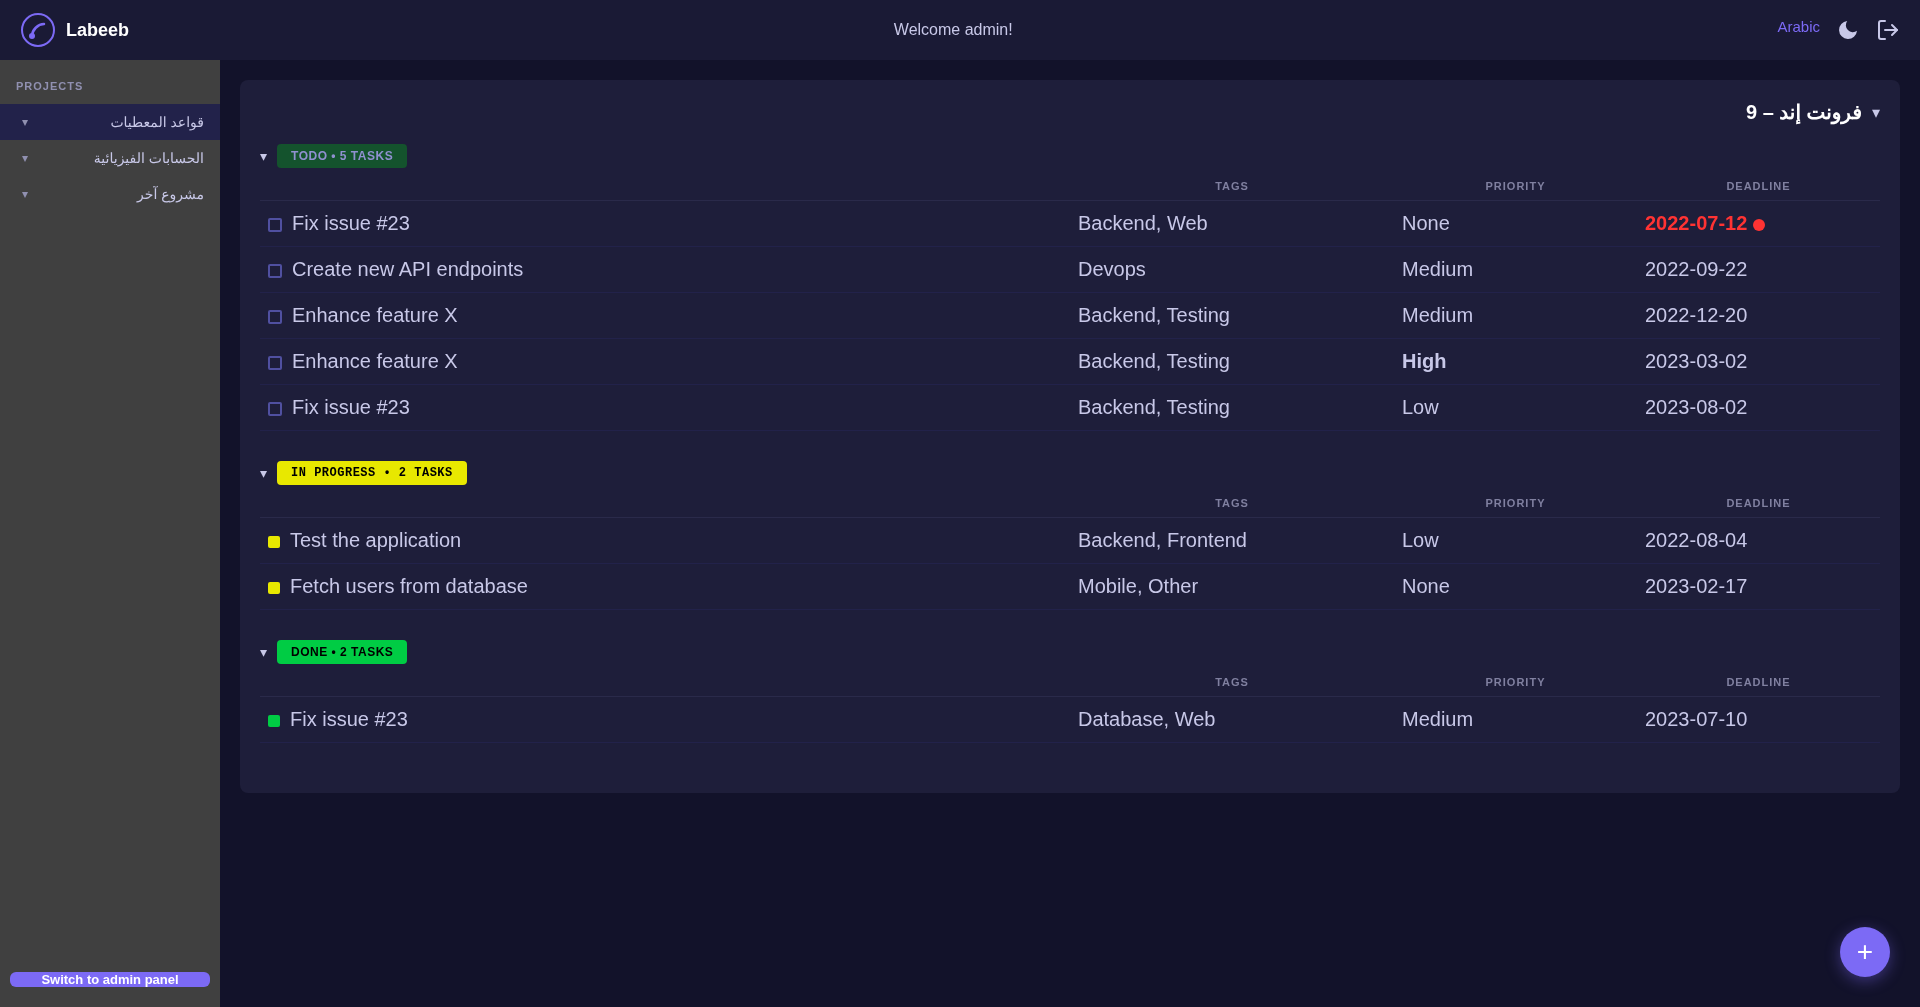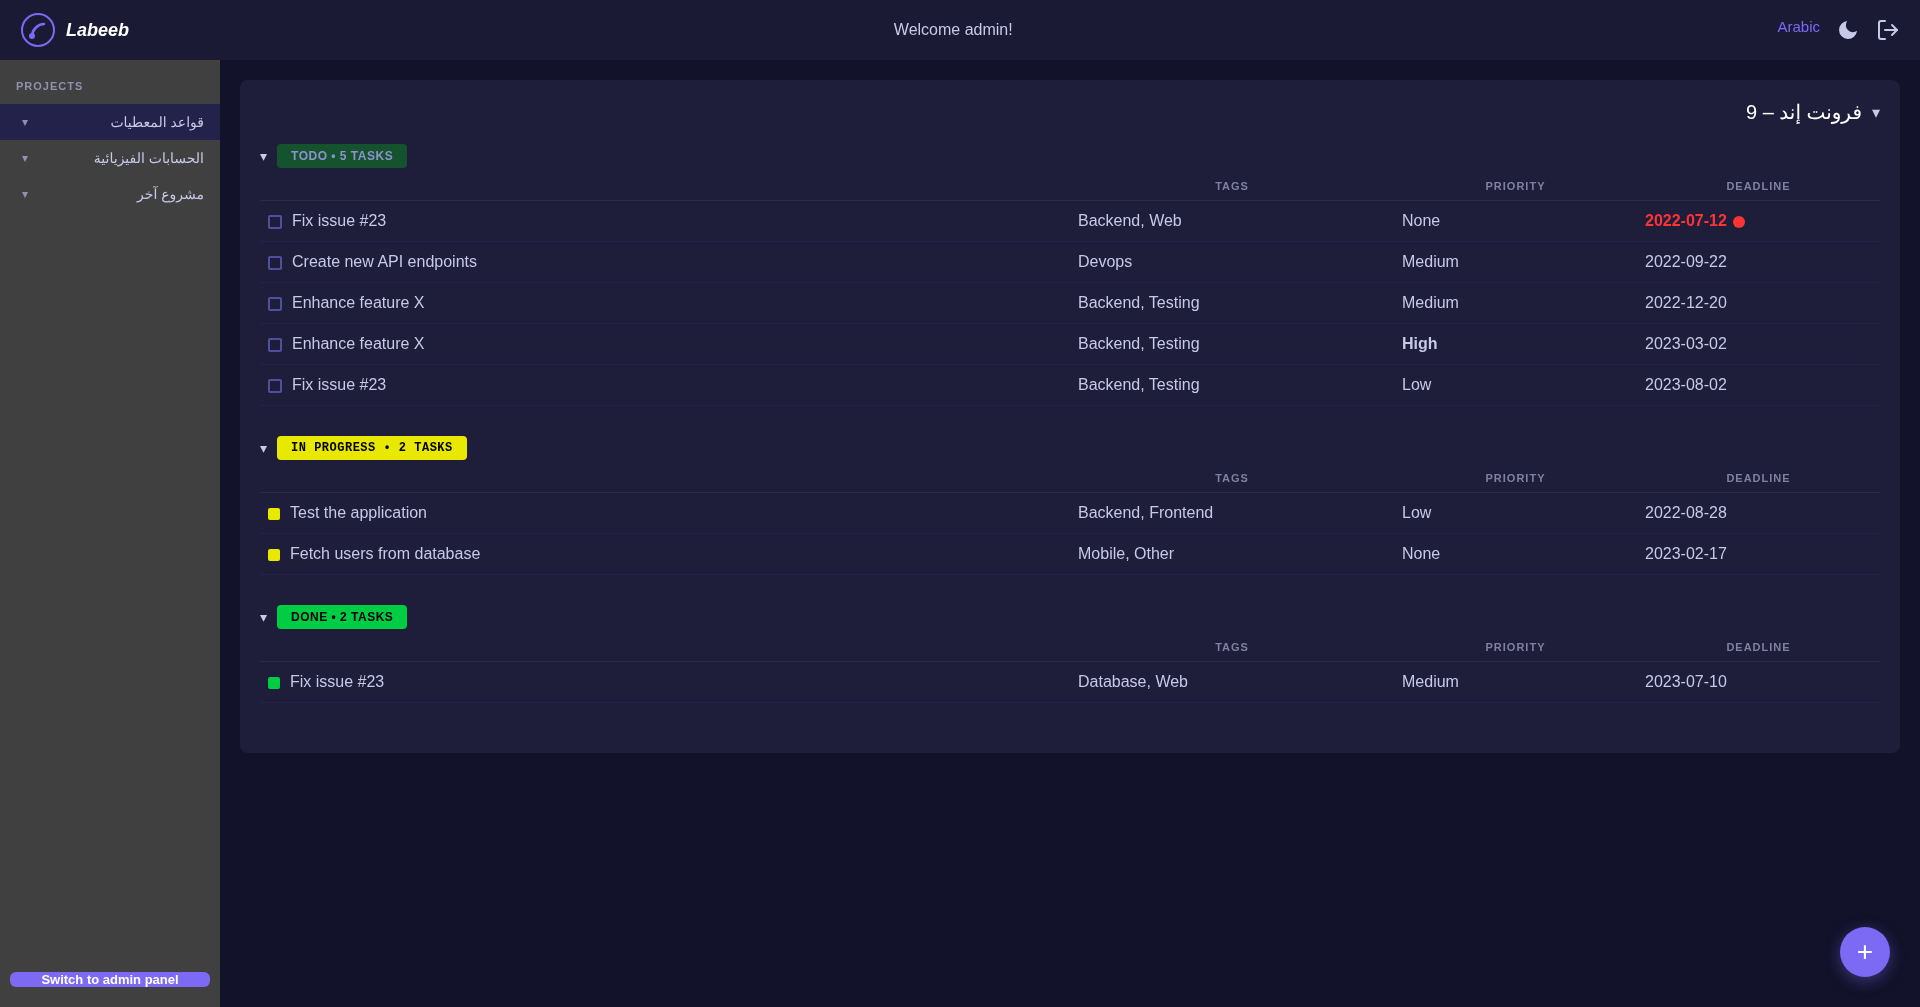--- a/index.html
+++ b/index.html
@@ -30,21 +30,20 @@
     }
     .logo-icon {
       width: 36px;
       height: 36px;
       color: #7c6af5;
     }
     .logo-text {
       font-size: 18px;
       font-weight: 600;
       color: #fff;
-      font-style: italic;
     }
     .topnav-center {
       font-size: 16px;
       color: #c8c8e8;
       font-weight: 500;
     }
     .topnav-right {
       display: flex;
       align-items: flex-start;
       gap: 16px;
@@ -131,21 +130,21 @@
     }
     .project-header {
       display: flex;
       align-items: center;
       gap: 10px;
       margin-bottom: 20px;
       direction: rtl;
     }
     .project-title {
       font-size: 20px;
-      font-weight: 400;
+      font-weight: 700;
       color: #fff;
       direction: rtl;
     }
     .chevron-down {
       color: #c8c8e8;
       font-size: 16px;
     }
 
     
     .task-group {
@@ -203,21 +202,21 @@
     .task-table th:first-child { width: 50%; }
     .task-table th:nth-child(2) { width: 20%; }
     .task-table th:nth-child(3) { width: 15%; }
     .task-table th:nth-child(4) { width: 15%; }
 
     .task-table tbody tr {
       border-bottom: 1px solid #22224a;
     }
     .task-table td {
       padding: 11px 8px;
-      font-size: 16px;
+      font-size: 20px;
       color: #c8c8e8;
     }
     .task-checkbox {
       display: inline-block;
       width: 14px;
       height: 14px;
       border: 2px solid #5050a0;
       border-radius: 2px;
       margin-right: 10px;
       vertical-align: middle;
@@ -389,21 +388,21 @@
               <th>TAGS</th>
               <th>PRIORITY</th>
               <th>DEADLINE</th>
             </tr>
           </thead>
           <tbody>
             <tr>
               <td><span class="task-indicator indicator-yellow"></span>Test the application</td>
               <td>Backend, Frontend</td>
               <td class="priority-low">Low</td>
-              <td class="deadline-normal">2022-08-28</td>
+              <td class="deadline-normal">2022-08-04</td>
             </tr>
             <tr>
               <td><span class="task-indicator indicator-yellow"></span>Fetch users from database</td>
               <td>Mobile, Other</td>
               <td class="priority-none">None</td>
               <td class="deadline-normal">2023-02-17</td>
             </tr>
           </tbody>
         </table>
       </div>

